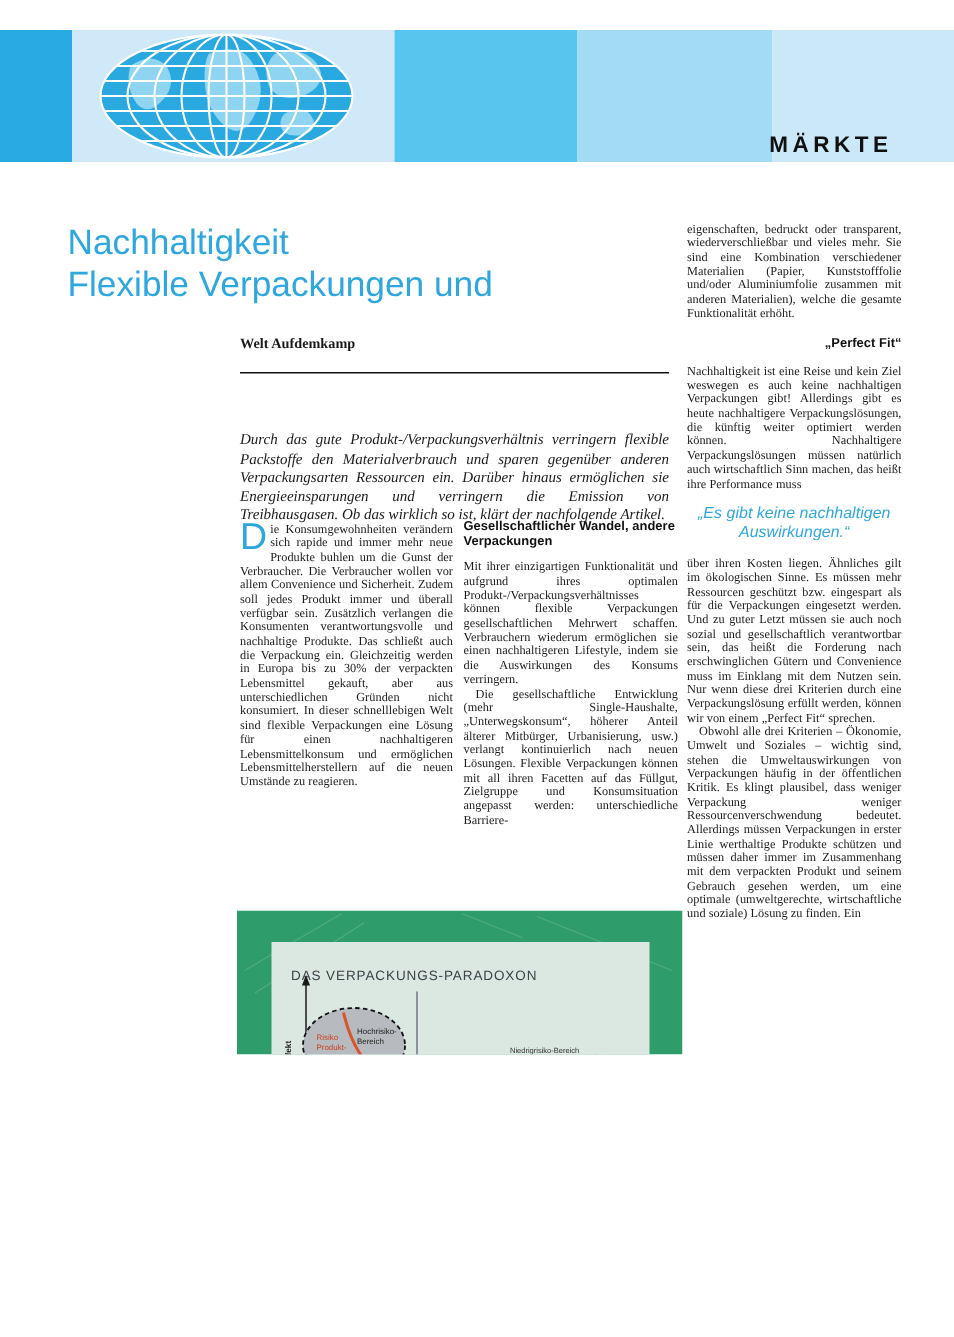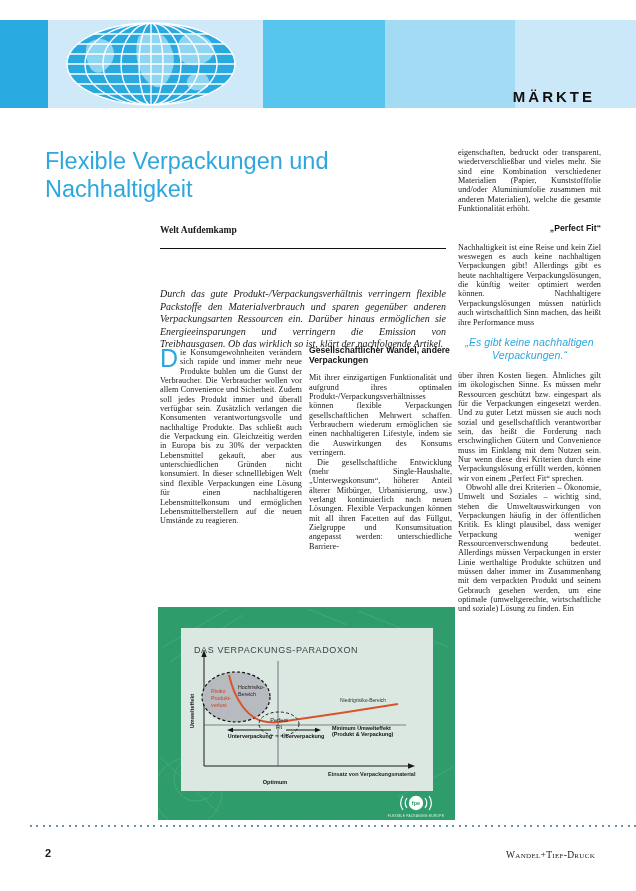--- a/index.html
+++ b/index.html
@@ -1,16 +1,16 @@
 <!DOCTYPE html>
 <html><head>
 <meta charset="utf-8">
 <style>
   html,body{margin:0;padding:0;background:#ffffff;}
-  .page{position:relative;width:636px;height:891px;background:#ffffff;overflow:hidden;
+  .page{position:relative;width:636px;height:703px;background:#ffffff;overflow:hidden;
         font-family:"Liberation Serif", serif;color:#1a1a1a;}
 
   
   .band{position:absolute;left:0;top:20px;height:88px;width:636px;}
   .seg{position:absolute;top:0;height:88px;}
   .seg1{left:0;width:48px;background:#29aae1;}
   .seg2{left:48px;width:215px;background:#cfe9f8;}
   .seg3{left:263px;width:122px;background:#57c6ee;}
   .seg4{left:385px;width:130px;background:#a3daf4;}
   .seg5{left:515px;width:121px;background:#cbe8f8;}
@@ -91,43 +91,43 @@
         <ellipse cx="86" cy="42" rx="48" ry="41"></ellipse>
         <ellipse cx="86" cy="42" rx="66" ry="41"></ellipse>
         <line x1="86" y1="1" x2="86" y2="83"></line>
       </g>
       <ellipse cx="86" cy="42" rx="84" ry="41" fill="none" stroke="#ffffff" stroke-width="1.4"></ellipse>
     </svg>
     <div class="section-label">MÄRKTE</div>
   </div>
 
   <h1 class="title" style="margin:0;">
+    <div>Nachhaltigkeit</div>
     <div>Flexible Verpackungen und</div>
-    <div>Nachhaltigkeit</div>
   </h1>
 
   <div class="author">Welt Aufdemkamp</div>
 
   <p class="intro">Durch das gute Produkt-/Verpackungsverhältnis verringern flexible Packstoffe den Materialverbrauch und sparen gegenüber anderen Verpackungsarten Ressourcen ein. Darüber hinaus ermöglichen sie Energieeinsparungen und verringern die Emission von Treibhausgasen. Ob das wirklich so ist, klärt der nachfolgende Artikel.</p>
 
   <div class="col col1">
     <p><span class="dropcap">D</span><span>ie Konsumgewohnheiten verändern sich rapide und immer mehr neue Produkte buhlen um die Gunst der Verbraucher. Die Verbraucher wollen vor allem Convenience und Sicherheit. Zudem soll jedes Produkt immer und überall verfügbar sein. Zusätzlich verlangen die Konsumenten verantwortungsvolle und nachhaltige Produkte. Das schließt auch die Verpackung ein. Gleichzeitig werden in Europa bis zu 30% der verpackten Lebensmittel gekauft, aber aus unterschiedlichen Gründen nicht konsumiert. In dieser schnelllebigen Welt sind flexible Verpackungen eine Lösung für einen nachhaltigeren Lebensmittelkonsum und ermöglichen Lebensmittelherstellern auf die neuen Umstände zu reagieren.</span></p>
   </div>
 
   <div class="col col2">
     <h2 class="colhead">Gesellschaftlicher Wandel, andere Verpackungen</h2>
     <p>Mit ihrer einzigartigen Funktionalität und aufgrund ihres optimalen Produkt-/Verpackungsverhältnisses können flexible Verpackungen gesellschaftlichen Mehrwert schaffen. Verbrauchern wiederum ermöglichen sie einen nachhaltigeren Lifestyle, indem sie die Auswirkungen des Konsums verringern.</p>
     <p class="indent">Die gesellschaftliche Entwicklung (mehr Single-Haushalte, „Unterwegskonsum“, höherer Anteil älterer Mitbürger, Urbanisierung, usw.) verlangt kontinuierlich nach neuen Lösungen. Flexible Verpackungen können mit all ihren Facetten auf das Füllgut, Zielgruppe und Konsumsituation angepasst werden: unterschiedliche Barriere-</p>
   </div>
 
   <div class="col col3">
     <p>eigenschaften, bedruckt oder transparent, wiederverschließbar und vieles mehr. Sie sind eine Kombination verschiedener Materialien (Papier, Kunststofffolie und/oder Aluminiumfolie zusammen mit anderen Materialien), welche die gesamte Funktionalität erhöht.</p>
     <h3 class="subhead">„Perfect Fit“</h3>
     <p>Nachhaltigkeit ist eine Reise und kein Ziel weswegen es auch keine nachhaltigen Verpackungen gibt! Allerdings gibt es heute nachhaltigere Verpackungslösungen, die künftig weiter optimiert werden können. Nachhaltigere Verpackungslösungen müssen natürlich auch wirtschaftlich Sinn machen, das heißt ihre Performance muss</p>
-    <div class="pullquote">„Es gibt keine nachhaltigen Verpackungen.“</div>
+    <div class="pullquote">„Es gibt keine nachhaltigen Auswirkungen.“</div>
     <p>über ihren Kosten liegen. Ähnliches gilt im ökologischen Sinne. Es müssen mehr Ressourcen geschützt bzw. eingespart als für die Verpackungen eingesetzt werden. Und zu guter Letzt müssen sie auch noch sozial und gesellschaftlich verantwortbar sein, das heißt die Forderung nach erschwinglichen Gütern und Convenience muss im Einklang mit dem Nutzen sein. Nur wenn diese drei Kriterien durch eine Verpackungslösung erfüllt werden, können wir von einem „Perfect Fit“ sprechen.</p>
     <p class="indent">Obwohl alle drei Kriterien – Ökonomie, Umwelt und Soziales – wichtig sind, stehen die Umweltauswirkungen von Verpackungen häufig in der öffentlichen Kritik. Es klingt plausibel, dass weniger Verpackung weniger Ressourcenverschwendung bedeutet. Allerdings müssen Verpackungen in erster Linie werthaltige Produkte schützen und müssen daher immer im Zusammenhang mit dem verpackten Produkt und seinem Gebrauch gesehen werden, um eine optimale (umweltgerechte, wirtschaftliche und soziale) Lösung zu finden. Ein</p>
   </div>
 
   <svg class="chart" viewBox="0 0 297 213">
     <rect x="0" y="0" width="297" height="213" fill="#2e9c6b"></rect>
 
     <g stroke="#ffffff" stroke-width="0.7" fill="none" opacity="0.16">
       <path d="M5,40 L70,2"></path>
         <path d="M12,55 L85,8"></path>

